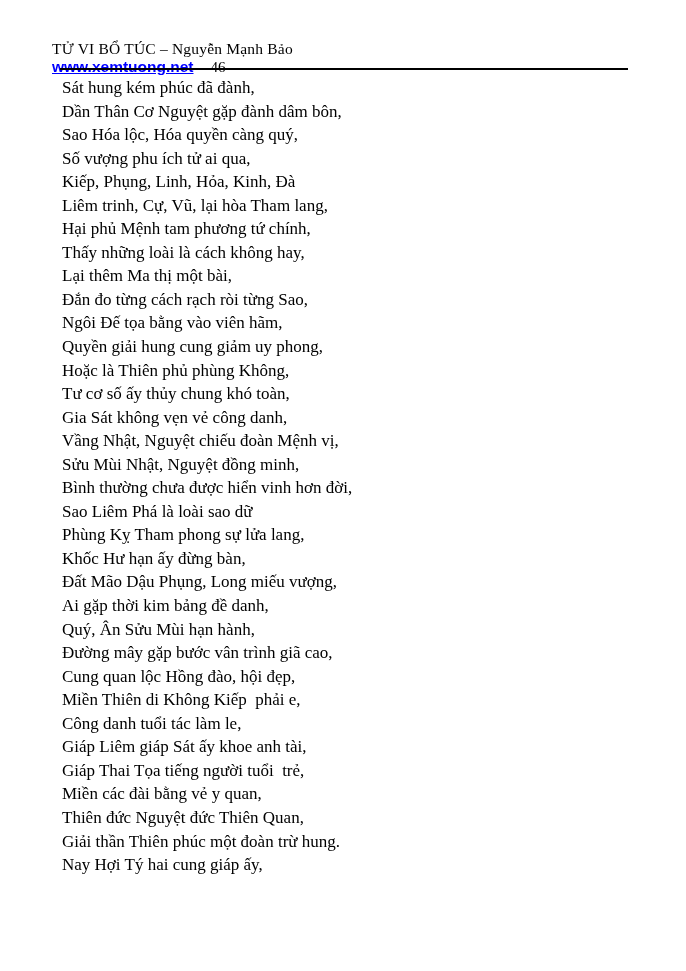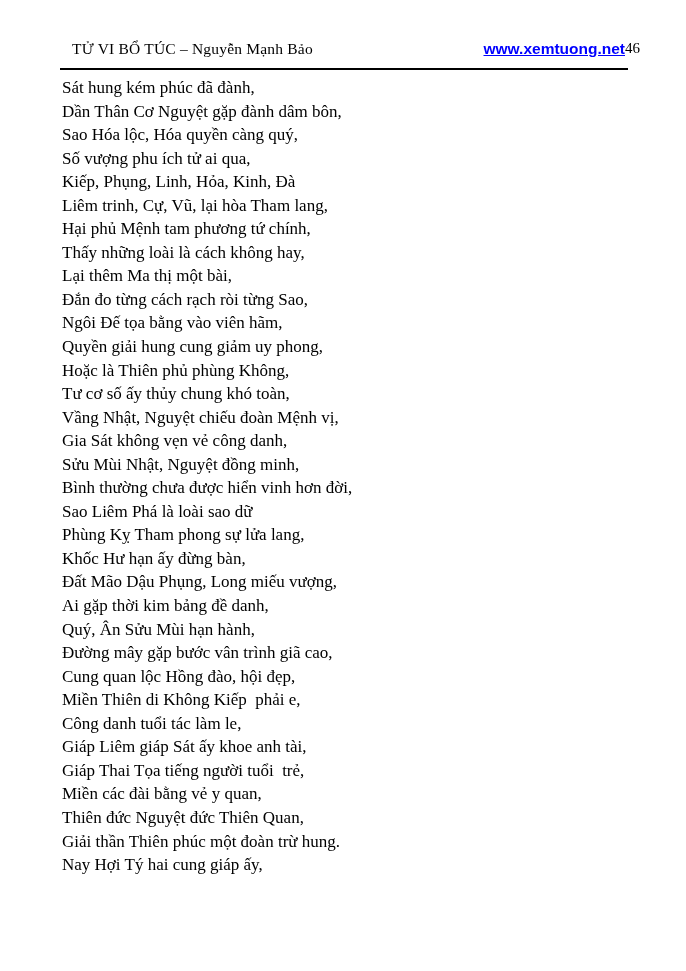--- a/index.html
+++ b/index.html
@@ -7,36 +7,37 @@
     position: relative;
     width: 686px;
     height: 971px;
     background: #ffffff;
     overflow: hidden;
     font-family: "Liberation Serif", "DejaVu Serif", serif;
     color: #000000;
   }
   .page-header {
     position: absolute;
-    left: 72px;
+    left: 52px;
     top: 40px;
     width: 568px;
     display: flex;
     justify-content: space-between;
     align-items: baseline;
+    flex-direction: column;
   }
   .header-title {
     font-size: 15.5px;
     letter-spacing: 0.2px;
     white-space: pre;
   }
   .header-right {
     display: flex;
-    align-items: flex-start;
-    margin-left: 24px;
+    align-items: center;
+    gap: 17px;
   }
   .site-link {
     font-family: "Liberation Sans", "DejaVu Sans", sans-serif;
     font-weight: bold;
     font-size: 15.5px;
     text-decoration: underline;
     cursor: pointer;
   }
   .page-number {
     font-size: 15px;
@@ -83,22 +84,22 @@
       <div class="poem-line">Kiếp, Phụng, Linh, Hỏa, Kinh, Đà</div>
       <div class="poem-line">Liêm trinh, Cự, Vũ, lại hòa Tham lang,</div>
       <div class="poem-line">Hại phủ Mệnh tam phương tứ chính,</div>
       <div class="poem-line">Thấy những loài là cách không hay,</div>
       <div class="poem-line">Lại thêm Ma thị một bài,</div>
       <div class="poem-line">Đắn đo từng cách rạch ròi từng Sao,</div>
       <div class="poem-line">Ngôi Đế tọa bằng vào viên hãm,</div>
       <div class="poem-line">Quyền giải hung cung giảm uy phong,</div>
       <div class="poem-line">Hoặc là Thiên phủ phùng Không,</div>
       <div class="poem-line">Tư cơ số ấy thủy chung khó toàn,</div>
+      <div class="poem-line">Gia Sát không vẹn vẻ công danh,</div>
       <div class="poem-line">Vầng Nhật, Nguyệt chiếu đoàn Mệnh vị,</div>
-      <div class="poem-line">Gia Sát không vẹn vẻ công danh,</div>
       <div class="poem-line">Sửu Mùi Nhật, Nguyệt đồng minh,</div>
       <div class="poem-line">Bình thường chưa được hiển vinh hơn đời,</div>
       <div class="poem-line">Sao Liêm Phá là loài sao dữ</div>
       <div class="poem-line">Phùng Kỵ Tham phong sự lửa lang,</div>
       <div class="poem-line">Khốc Hư hạn ấy đừng bàn,</div>
       <div class="poem-line">Đất Mão Dậu Phụng, Long miếu vượng,</div>
       <div class="poem-line">Ai gặp thời kim bảng đề danh,</div>
       <div class="poem-line">Quý, Ân Sửu Mùi hạn hành,</div>
       <div class="poem-line">Đường mây gặp bước vân trình giã cao,</div>
       <div class="poem-line">Cung quan lộc Hồng đào, hội đẹp,</div>

